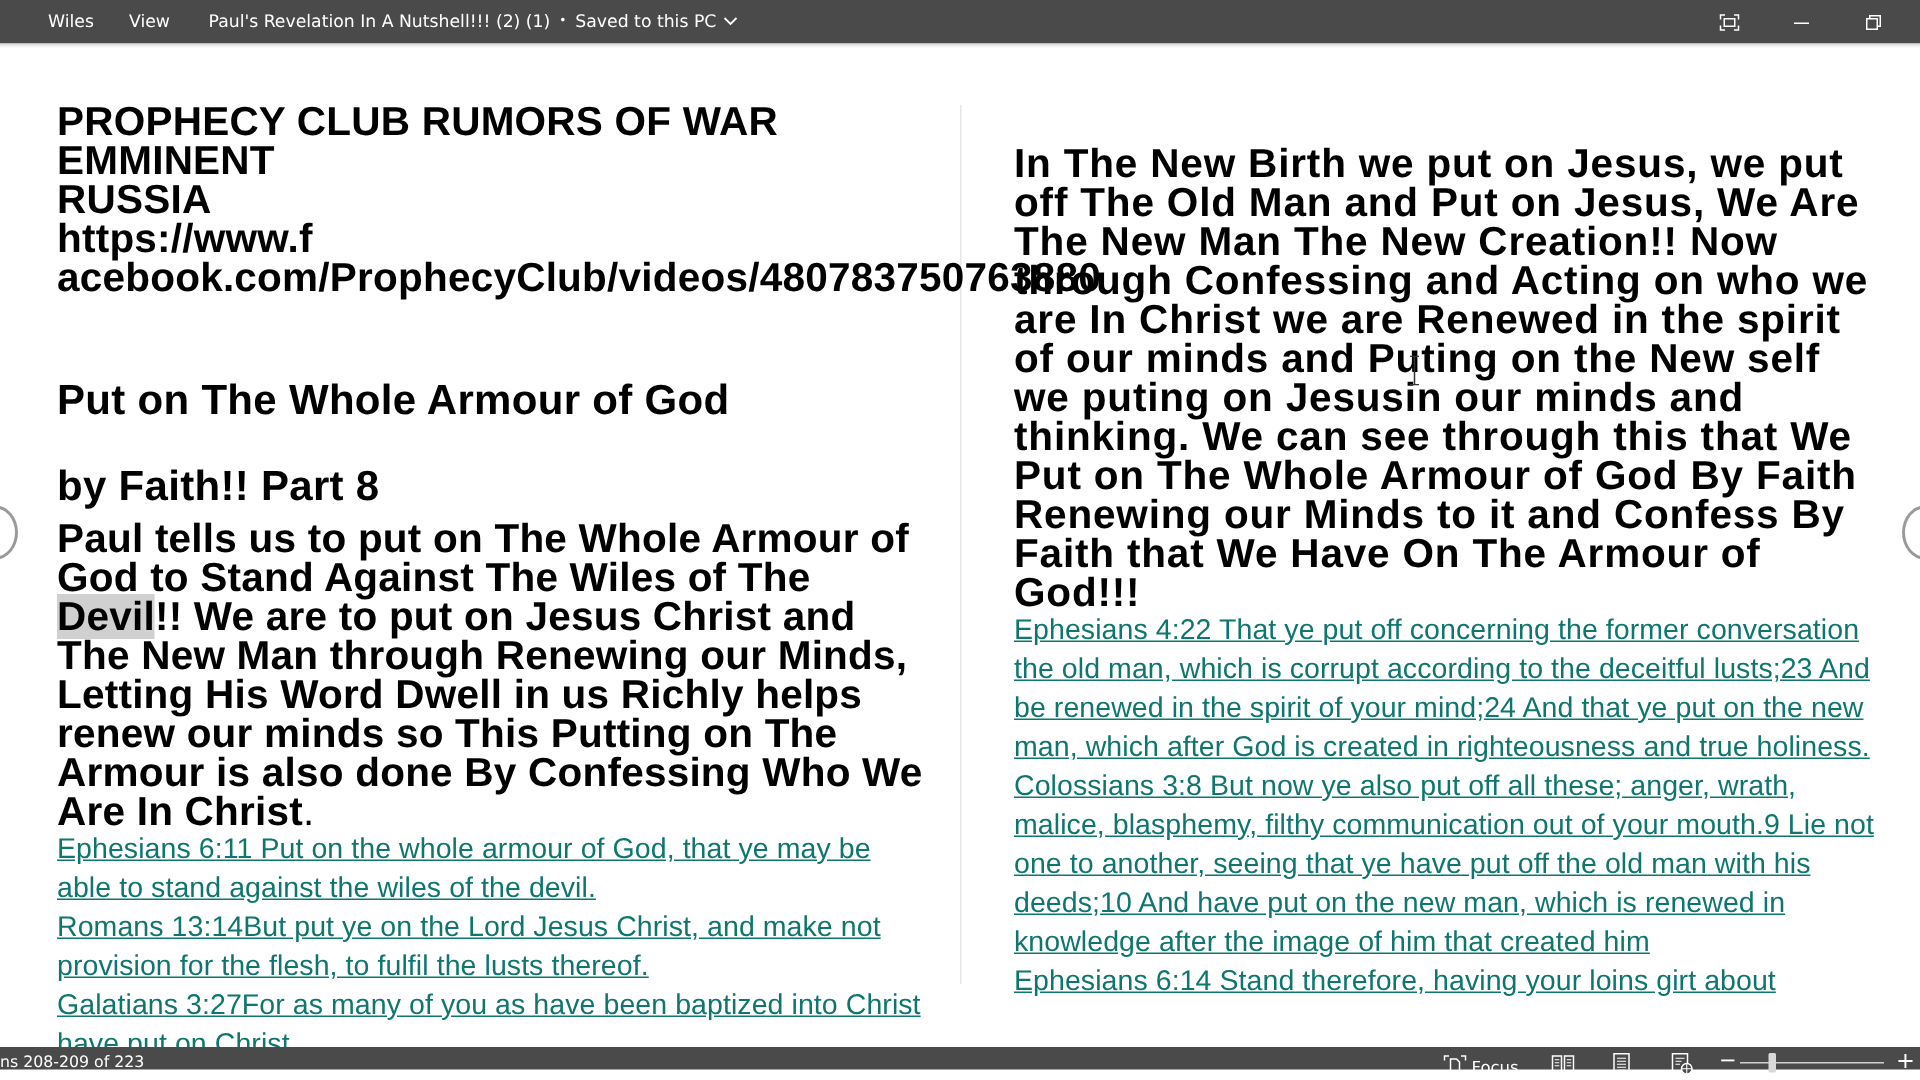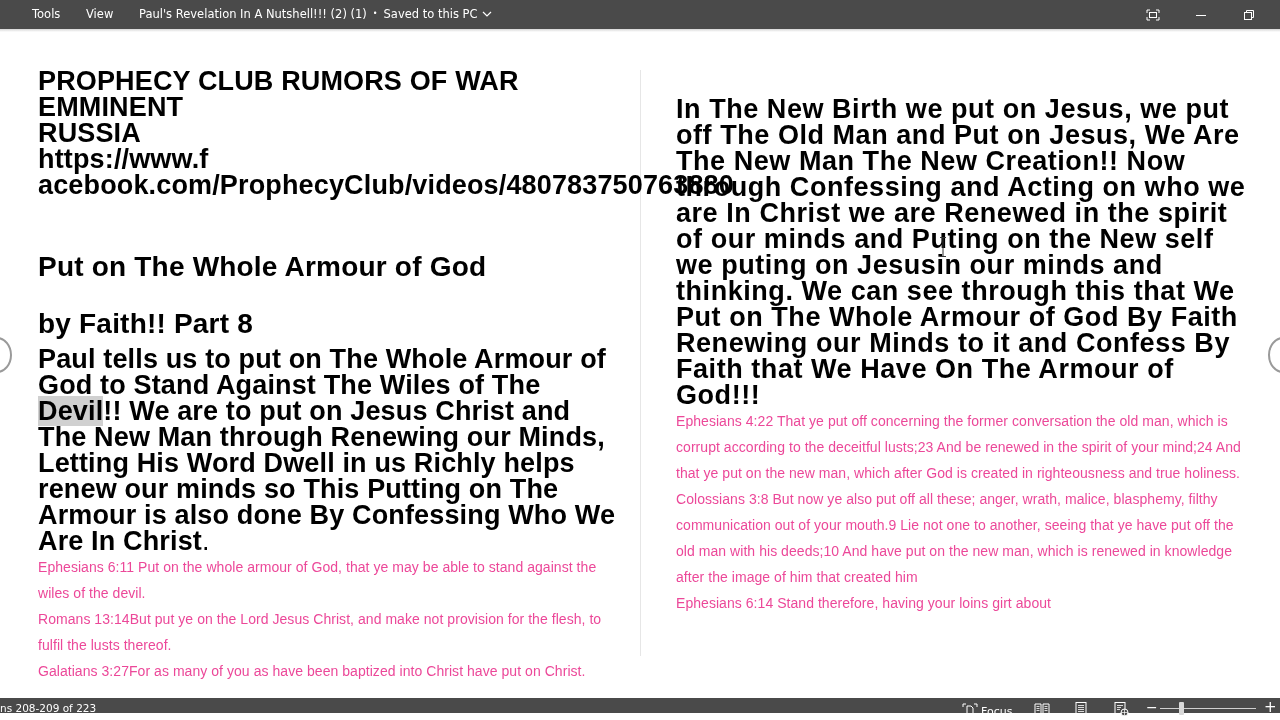--- a/index.html
+++ b/index.html
@@ -20,21 +20,21 @@
     .win-btn { position: absolute; top: 0; height: 29px; width: 40px; display: flex; align-items: center; justify-content: center; }
     .titlebar-shadow { position: absolute; left: 0; top: 29px; width: 1280px; height: 3px; background: linear-gradient(#d6d6d6, #ffffff); }
 
     
     .page-col { position: absolute; top: 68px; }
     .left-col { left: 38px; width: 580px; }
     .right-col { left: 676px; width: 580px; top: 96px; }
     .divider { position: absolute; left: 640px; top: 70px; width: 1px; height: 586px; background: #e6e6e6; }
 
     .p-bold { font-weight: bold; font-size: 27px; line-height: 26px; color: #000; letter-spacing: 0.15px; }
-    .p-reg { font-weight: normal; font-size: 14px; line-height: 26px; color: #ec4899; letter-spacing: 0.05px; }
+    .p-reg { font-weight: normal; font-size: 19px; line-height: 26px; color: #0f766e; letter-spacing: 0.05px; text-decoration: underline; }
     .heading { font-weight: bold; font-size: 28px; line-height: 57px; color: #000; letter-spacing: 0.2px; }
     .highlight { background: #d0d0d0; }
     .spacer { height: 26px; }
     .heading-block { margin-top: 14px; margin-bottom: -6px; }
 
     
     .side-arrow { position: absolute; top: 337px; width: 30px; height: 36px; border: 2px solid #9a9a9a; border-radius: 50%; background: #fff; }
     .side-arrow.left { left: -18px; }
     .side-arrow.right { left: 1268px; }
 
@@ -52,21 +52,21 @@
     .sb-icon { position: absolute; top: 3px; width: 16px; height: 16px; }
     .zoom-minus { position: absolute; left: 1146px; top: 1px; font-size: 14px; }
     .zoom-plus { position: absolute; left: 1264px; top: 0px; font-size: 15px; }
     .zoom-track { position: absolute; left: 1160px; top: 10px; width: 96px; height: 1px; background: #cfcfcf; }
     .zoom-thumb { position: absolute; left: 1179px; top: 4px; width: 5px; height: 13px; background: #d8d8d8; border-radius: 1px; }
   </style>
 </head>
 <body>
 
 <div class="titlebar">
-  <span class="menu" style="left:32px">Tools</span>
+  <span class="menu" style="left:32px">Wiles</span>
   <span class="menu" style="left:86px">View</span>
   <div class="doc-title">
     <span>Paul's Revelation In A Nutshell!!! (2) (1)</span>
     <span class="dot">•</span>
     <span>Saved to this PC</span>
     <svg class="chev" viewBox="0 0 10 10">
         <path d="M1 3 L5 7 L9 3" stroke="#fff" stroke-width="1.2" fill="none"></path>
       </svg>
   </div>
   <div class="win-btn" style="left:1133px">

